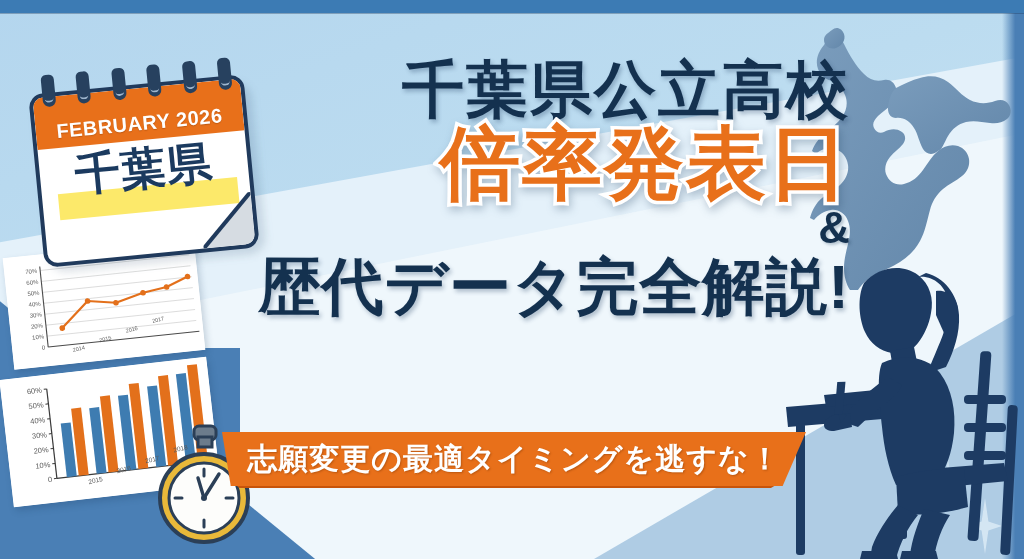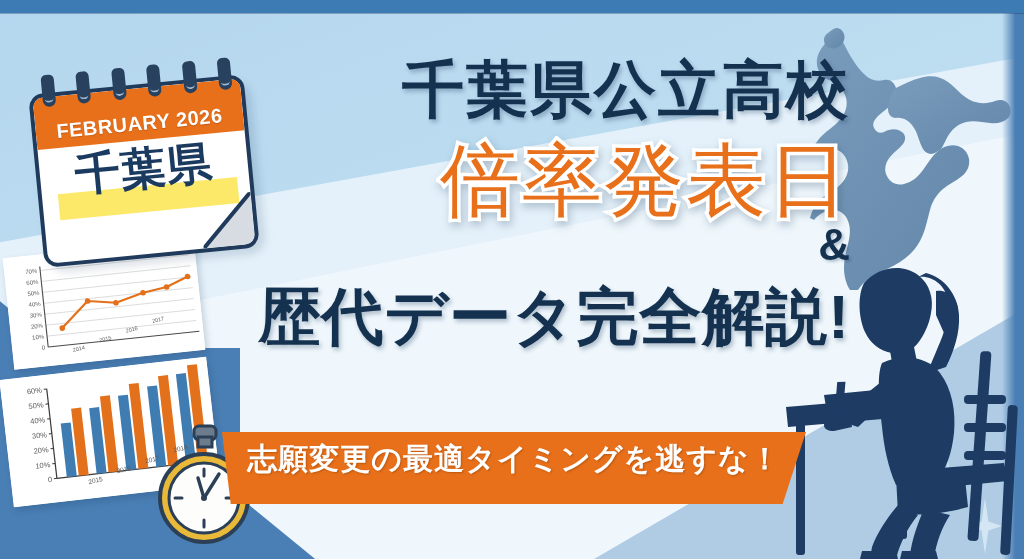--- a/index.html
+++ b/index.html
@@ -229,55 +229,55 @@
   .t-line1 {
     font-size: 62px;
     font-weight: bold;
     color: #14314F;
     letter-spacing: 2px;
     line-height: 1.02;
     text-shadow: 2px 3px 4px rgba(30,60,95,.30);
     white-space: nowrap;
   }
   .t-line2 {
-    margin-top: 20px;
+    margin-top: 3px;
     font-size: 80px;
-    font-weight: normal;
+    font-weight: bold;
     color: #E8701A;
     letter-spacing: 2px;
     line-height: 1.0;
     white-space: nowrap;
     -webkit-text-stroke: 7px #ffffff;
     paint-order: stroke fill;
     filter: drop-shadow(2px 4px 4px rgba(30,60,95,.28));
   }
   .t-amp {
     margin-top: 2px;
     font-size: 44px;
     font-weight: bold;
     color: #14314F;
     line-height: 1;
     text-shadow: 2px 2px 3px rgba(30,60,95,.28);
   }
   .t-line3 {
-    margin-top: 18px;
+    margin-top: 5px;
     font-size: 62px;
     font-weight: bold;
     color: #14314F;
     letter-spacing: 1px;
     line-height: 1.02;
     text-shadow: 2px 3px 4px rgba(30,60,95,.30);
     white-space: nowrap;
   }
 
   
   .banner {
     position: absolute;
     left: 222px; top: 432px;
-    width: 584px; height: 72px;
+    width: 584px; height: 54px;
     background: #E8701A;
     clip-path: polygon(0 0, 100% 0, 96% 100%, 1.5% 100%);
     box-shadow: 0 3px 5px rgba(25,55,90,.20);
   }
   .banner-edge {
     position: absolute;
     left: 222px; top: 481px;
     width: 584px; height: 7px;
     background: #C8540A;
     clip-path: polygon(1.5% 0, 96% 0, 94% 100%, 3% 100%);

